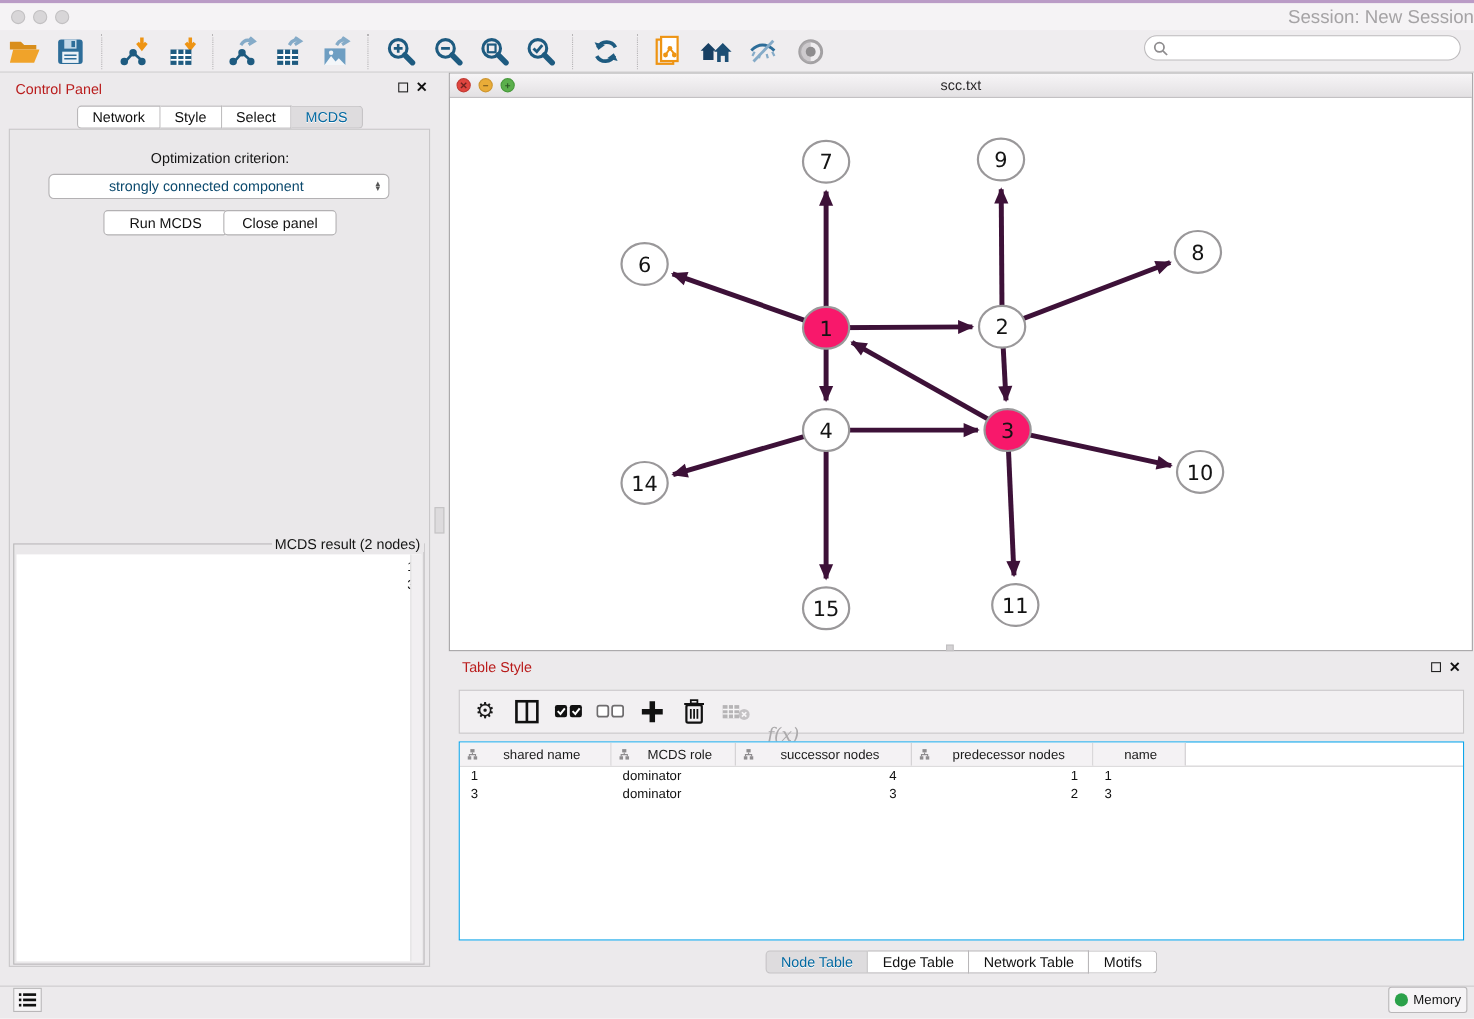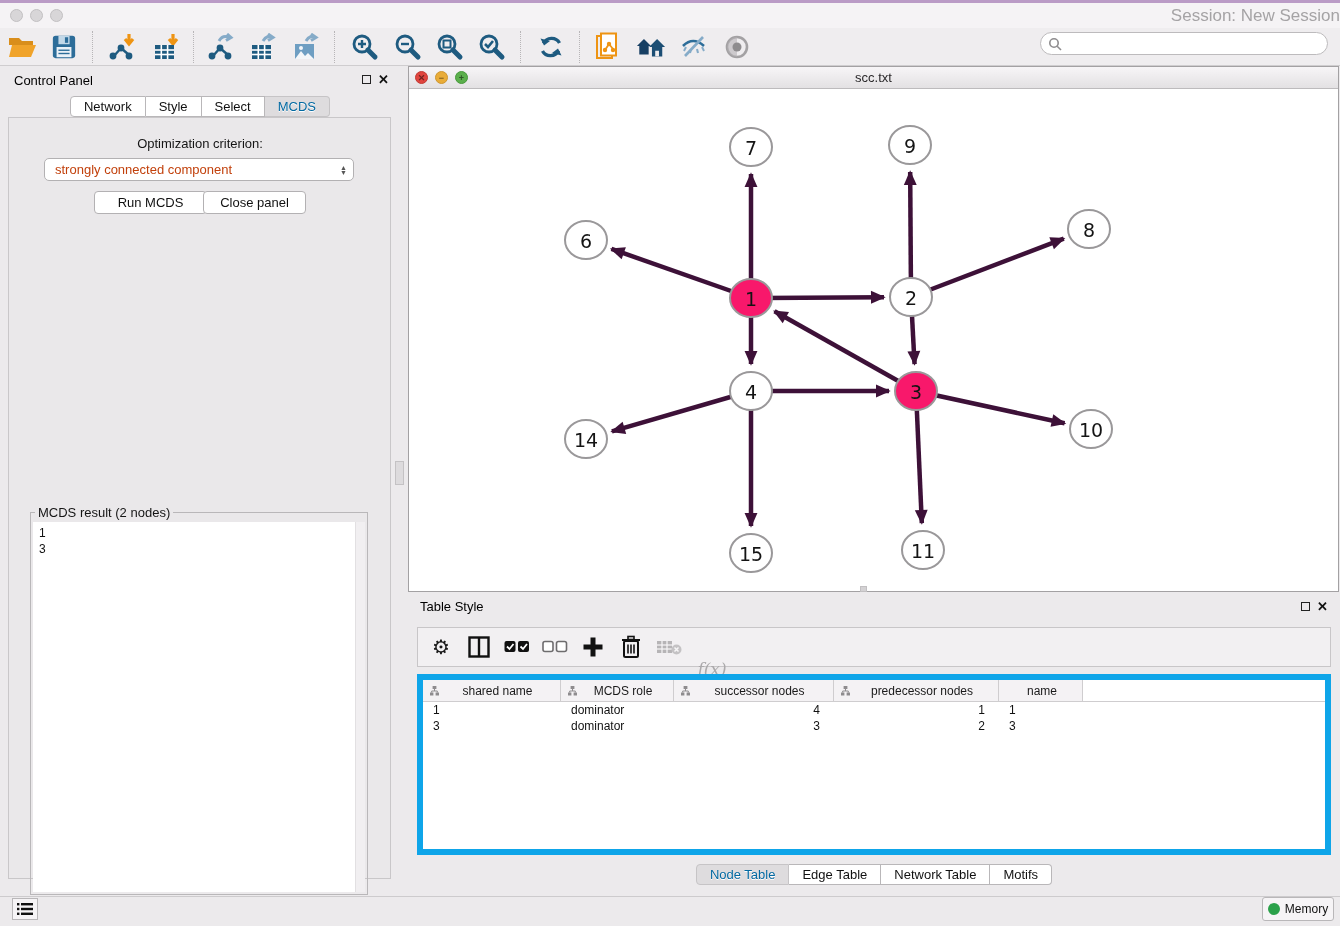--- a/index.html
+++ b/index.html
@@ -19,42 +19,42 @@
            display:flex;align-items:center;box-sizing:border-box;}
   .tb-icon{width:30px;height:30px;display:flex;align-items:center;justify-content:center;flex:0 0 auto;}
   .tb-sep{width:1px;height:32px;border-left:1px dotted #B7B5B7;margin:0 6px;flex:0 0 auto;}
   #toolbar-search{position:absolute;right:12px;top:4px;width:288px;height:23px;background:#fff;
       border:1px solid #BDBBBD;border-radius:12px;display:flex;align-items:center;padding-left:7px;box-sizing:border-box;}
   #toolbar-search input{border:none;outline:none;background:transparent;font-size:12px;width:250px;
       font-family:"Liberation Sans",sans-serif;}
 
   
   #cp-header{left:0;top:66px;width:400px;height:28px;}
-  .panel-title{font-size:13px;color:#000000;}
+  .panel-title{font-size:13px;color:#b91c1c;}
   #cp-title{left:14px;top:7px;}
   .win-max{width:9px;height:9px;border:1.5px solid #222;box-sizing:border-box;}
   .win-close{font-size:13px;font-weight:bold;color:#111;line-height:12px;}
   #cp-tabs{left:0;top:96px;width:400px;display:flex;justify-content:center;}
   .tabbtn{height:21px;line-height:19px;padding:0 13px;background:#fff;border:1px solid #B9B7B9;border-left-width:0;
           font-size:13px;color:#111;box-sizing:border-box;}
   .tabbtn.first{border-left-width:1px;border-radius:4px 0 0 4px;}
   .tabbtn.last{border-radius:0 4px 4px 0;}
   .tabbtn.active{background:#DEDCDE;color:#0369a1;border-color:#C6C4C6;text-shadow:0 1px 0 #fff;}
   #cp-body{left:8px;top:117px;width:383px;height:762px;background:#EAE8EA;border:1px solid #C9C7C9;box-sizing:border-box;}
   #opt-label{left:0;top:136px;width:400px;text-align:center;font-size:13px;color:#151515;}
   #opt-select{left:44px;top:158px;width:310px;height:23px;background:#fff;border:1px solid #B3B1B3;border-radius:5px;
       box-sizing:border-box;display:flex;align-items:center;justify-content:space-between;padding:0 6px 0 10px;}
-  #opt-select .val{font-size:13px;color:#c2410c;}
+  #opt-select .val{font-size:13px;color:#0c4a6e;margin-left:44px;}
   .spinner{display:flex;flex-direction:column;align-items:center;line-height:5px;font-size:7px;color:#555;}
   .btn{position:absolute;height:23px;background:#fff;border:1px solid #B3B1B3;border-radius:4px;font-size:13px;color:#111;
        display:flex;align-items:center;justify-content:center;box-sizing:border-box;}
   #run-btn{left:94px;top:191px;width:113px;}
   #close-btn{left:203px;top:191px;width:103px;}
   #mcds-fieldset{left:12px;top:487px;width:374px;height:390px;box-sizing:border-box;}
-  #mcds-fieldset fieldset{margin:18px;border:1px solid #B9B7B9;padding:2px;height:100%;box-sizing:border-box;}
+  #mcds-fieldset fieldset{margin:0;border:1px solid #B9B7B9;padding:2px;height:100%;box-sizing:border-box;text-align:right;}
   #mcds-fieldset legend{font-size:13px;color:#151515;padding:0 3px;margin-left:2px;}
   #mcds-text-wrap{position:relative;background:#fff;width:100%;height:100%;box-sizing:border-box;}
   #mcds-text{margin:0;font-family:"Liberation Sans",sans-serif;font-size:12px;color:#111;padding:3px 6px;line-height:16px;}
   #mcds-scroll{position:absolute;right:0;top:0;width:9px;height:100%;background:#F1EFF1;border-left:1px solid #E2E0E2;}
 
   
   #splitter-handle{left:395px;top:461px;width:9px;height:24px;background:#DDDBDD;border:1px solid #C4C2C4;box-sizing:border-box;}
 
   
   #net-window{left:408px;top:66px;width:931px;height:526px;background:#fff;border:1px solid #A3A1A3;box-sizing:border-box;}
@@ -66,21 +66,21 @@
   #net-canvas{position:absolute;left:0;top:22px;}
   #net-resize{left:860px;top:586px;width:7px;height:6px;background:#D4D2D4;border:1px solid #C2C0C2;box-sizing:border-box;}
 
   
   #tp-title{left:420px;top:599px;}
   #tp-toolbar{left:417px;top:627px;width:914px;height:40px;background:#F2F0F2;border:1px solid #C8C6C8;
       box-sizing:border-box;display:flex;align-items:center;padding-left:10px;}
   .tp-icon{width:26px;height:26px;margin-right:12px;display:flex;align-items:center;justify-content:center;flex:0 0 auto;}
   .gear-glyph{font-size:20px;color:#1A1A1A;line-height:20px;}
   .fx-glyph{font-family:"DejaVu Serif",serif;font-style:italic;font-size:17px;color:#ABA9AB;margin-top:44px;}
-  #tp-table{left:417px;top:674px;width:914px;height:181px;background:#fff;border:6px solid #0ea5e9;box-sizing:border-box;overflow:hidden;}
+  #tp-table{left:417px;top:674px;width:914px;height:181px;background:#fff;border:1px solid #0ea5e9;box-sizing:border-box;overflow:hidden;}
   #tp-header{display:flex;height:21px;border-bottom:1px solid #CFCDCF;}
   .th{background:#F4F2F4;border-right:1px solid #CFCDCF;box-sizing:border-box;display:flex;align-items:center;
       font-size:12px;color:#1A1A1A;position:relative;}
   .th .lbl{flex:1;text-align:center;padding-right:4px;}
   .tr{display:flex;height:16px;align-items:center;}
   .td{font-size:12px;color:#111;box-sizing:border-box;overflow:hidden;white-space:nowrap;}
   #tp-tabs{left:408px;top:864px;width:932px;display:flex;justify-content:center;}
 
   
   #statusbar{left:0;top:896px;width:1340px;height:30px;background:#ECEAEC;border-top:1px solid #CDCBCD;box-sizing:border-box;}

